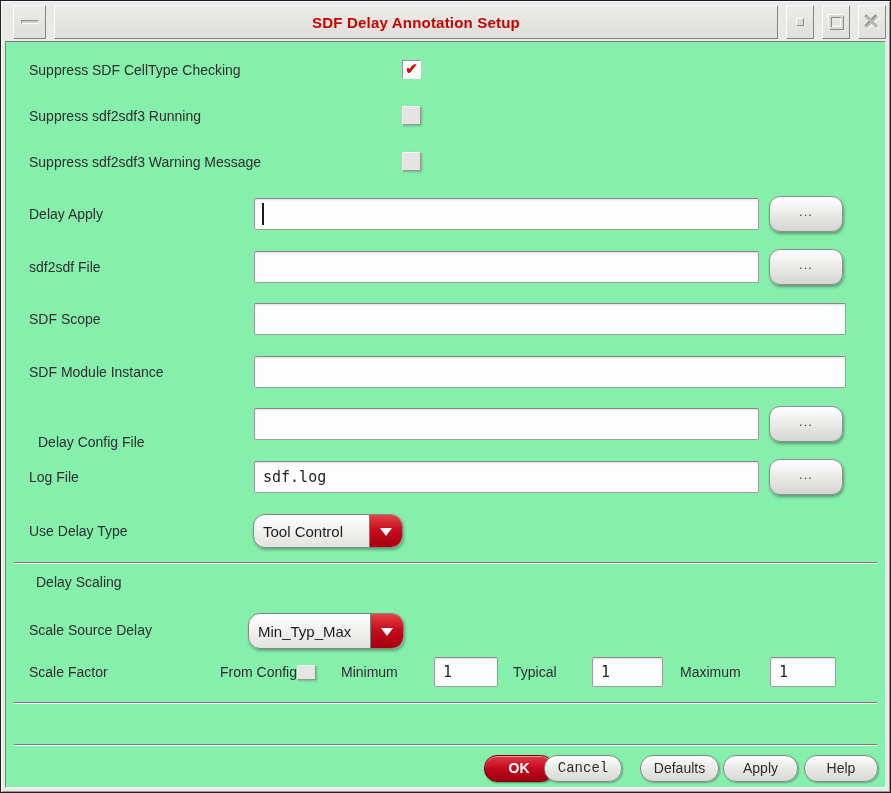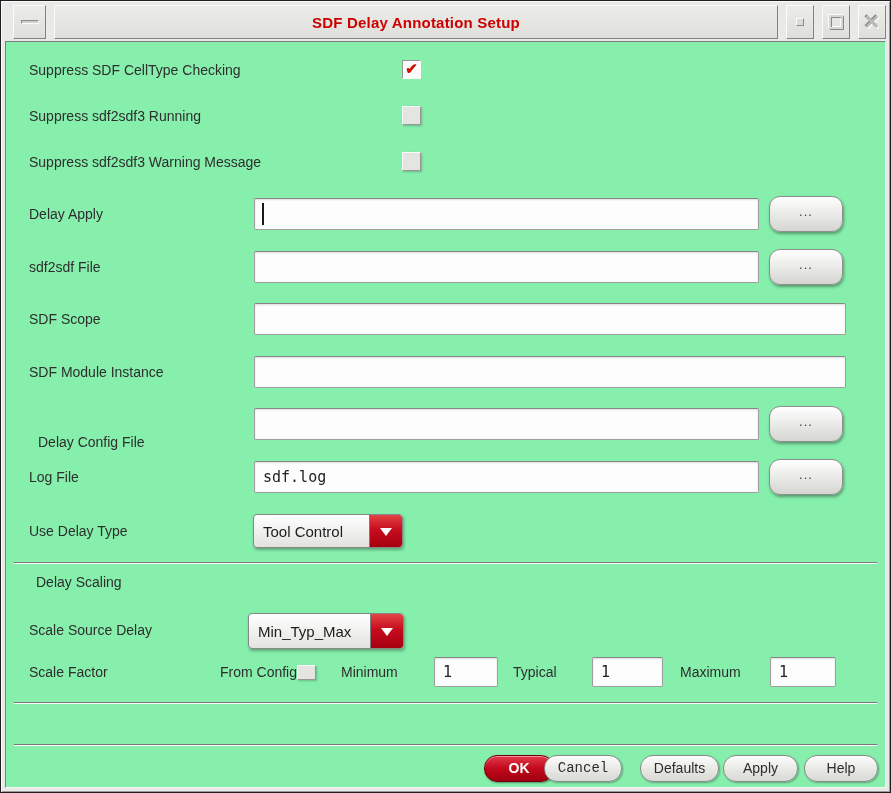--- a/index.html
+++ b/index.html
@@ -64,21 +64,21 @@
     border-radius:11px; border:1px solid #8e8e8e;
     background:linear-gradient(#ffffff, #ececea 45%, #d5d5d2);
     box-shadow:1px 2px 3px rgba(0,0,0,.35), inset 0 1px 0 #ffffff;
     color:#444; font-size:13px; letter-spacing:1px; line-height:30px; text-align:center;
     cursor:default;
   }
 
   
   .dd {
     position:absolute; height:34px; display:flex;
-    border:1px solid #878787; border-radius:4px; overflow:hidden;
+    border:1px solid #878787; border-radius:12px; overflow:hidden;
     box-shadow:1px 2px 3px rgba(0,0,0,.3), inset 0 1px 0 #fff;
     background:linear-gradient(#ffffff,#e2e2df);
     cursor:default;
   }
   .dd-value { flex:1; padding:0 9px; font-size:15px; color:#1d1d1d; display:flex; align-items:center; white-space:nowrap; }
   .dd-arrow { width:33px; background:linear-gradient(#e24545 0%, #c70d1d 45%, #a50010 100%); border-left:1px solid #7c7c7c; display:flex; align-items:center; justify-content:center; }
   .tri { width:0; height:0; border:6px solid transparent; border-top:8px solid #ffffff; margin-top:7px; }
 
   
   .sep { position:absolute; left:8px; right:8px; height:2px; border-top:1px solid #787878; border-bottom:1px solid #fbfbfb; }

